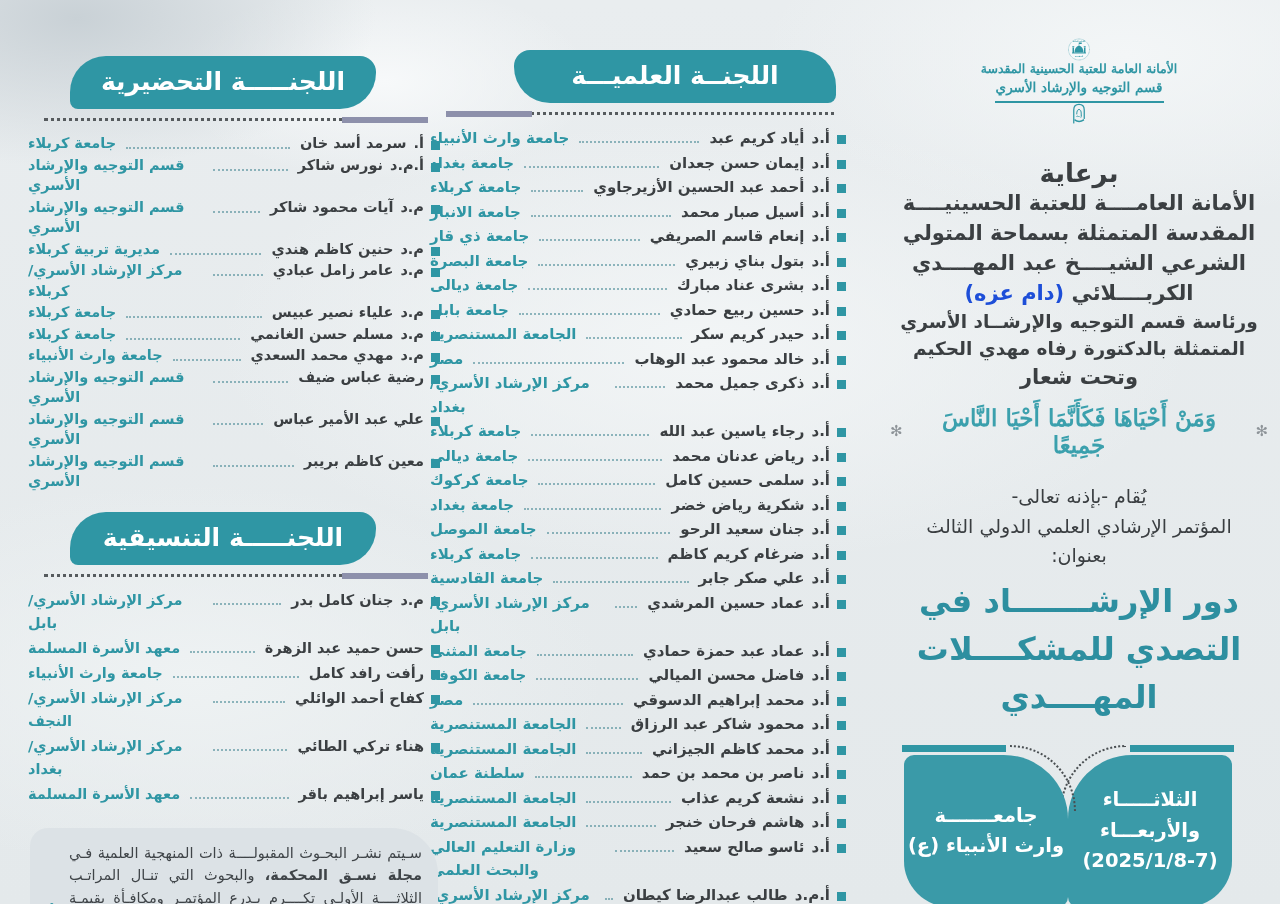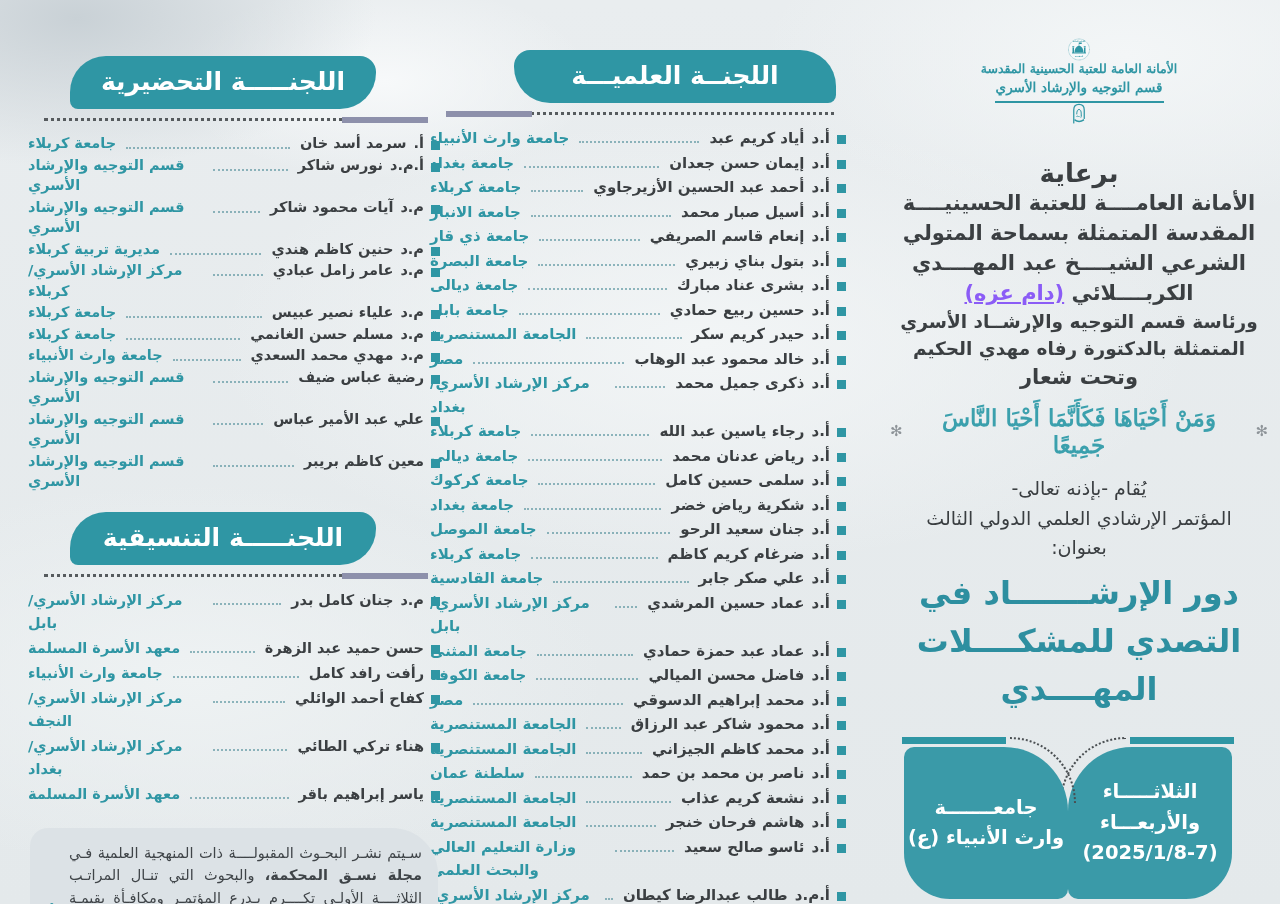--- a/index.html
+++ b/index.html
@@ -47,28 +47,28 @@
   
   .col-right{right:0;width:400px;padding:38px 12px 0 10px;text-align:center;box-sizing:border-box;}
   .logos{display:flex;align-items:center;justify-content:space-between;padding:0 6px;height:86px;flex-direction:column;}
   .calli{color:#2f96a4;font-weight:700;line-height:1.35;}
   .calli .c1{font-size:12.5px;font-family:"DejaVu Serif",serif;}
   .calli .c2{font-size:13.5px;font-family:"DejaVu Serif",serif;}
   .calli .underline{border-bottom:2px solid #2f96a4;width:86%;margin:5px auto 0;}
   .sponsor-label{font-size:26px;font-weight:700;margin-top:34px;}
   .sponsor-lines .ln{font-size:21px;font-weight:700;line-height:1.43;}
   .kerbalai{font-size:21px;font-weight:700;line-height:1.43;}
-  .honorific{color:#8b5cf6;text-decoration:underline;}
+  .honorific{color:#1d4ed8;}
   .chair-lines .ln{font-size:18.5px;font-weight:700;line-height:1.47;}
   .slogan-label{font-size:21px;font-weight:700;margin-top:3px;}
   .verse-row{display:flex;align-items:center;justify-content:center;gap:10px;margin-top:15px;}
   .verse{color:#3ba0ad;font-size:23px;font-weight:700;font-family:"DejaVu Serif",serif;}
   .orn{color:#8d9398;font-size:15px;}
   .intro .ln{font-size:19px;line-height:1.55;color:#3a3e41;}
-  .intro{margin-top:16px;}
+  .intro{margin-top:24px;}
   .conf-title .ln{font-size:32px;font-weight:700;color:#2d8fa0;line-height:1.5;}
   .conf-title{margin-top:6px;}
   .boxes{display:flex;justify-content:space-between;margin-top:34px;padding:0 36px 0 14px;}
   .tbox{position:relative;background:#3a9aa8;color:#fff;font-weight:700;width:168px;height:152px;
     display:flex;flex-direction:column;justify-content:center;box-sizing:border-box;}
   .box-date{border-radius:64px 10px 46px 10px;text-align:center;}
   .box-univ{border-radius:10px 64px 10px 46px;}
   .tbox .ln{font-size:19.5px;line-height:1.55;}
   .date-val{font-size:19px;}
   .bar{position:absolute;top:-10px;height:7px;width:104px;background:#2f96a4;}

